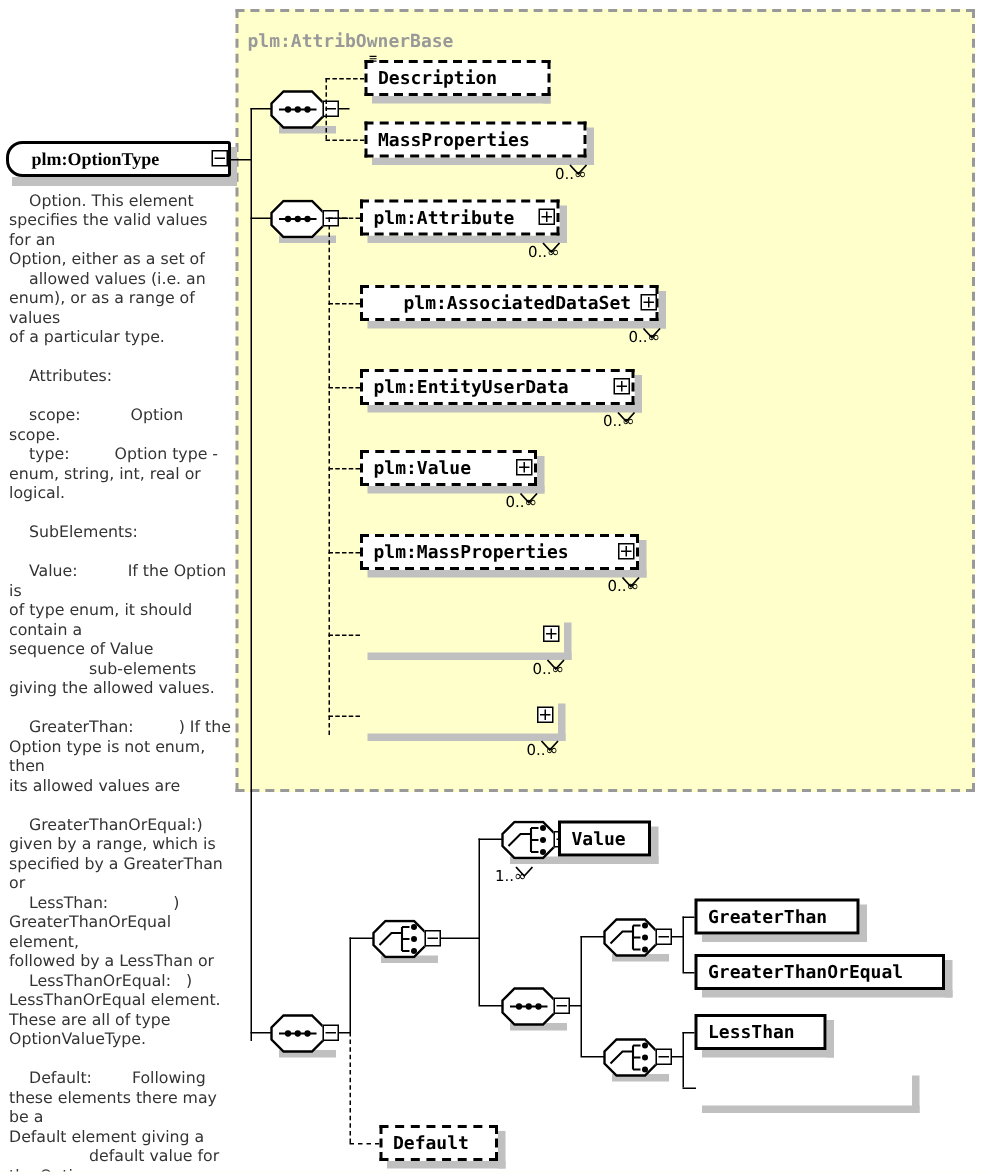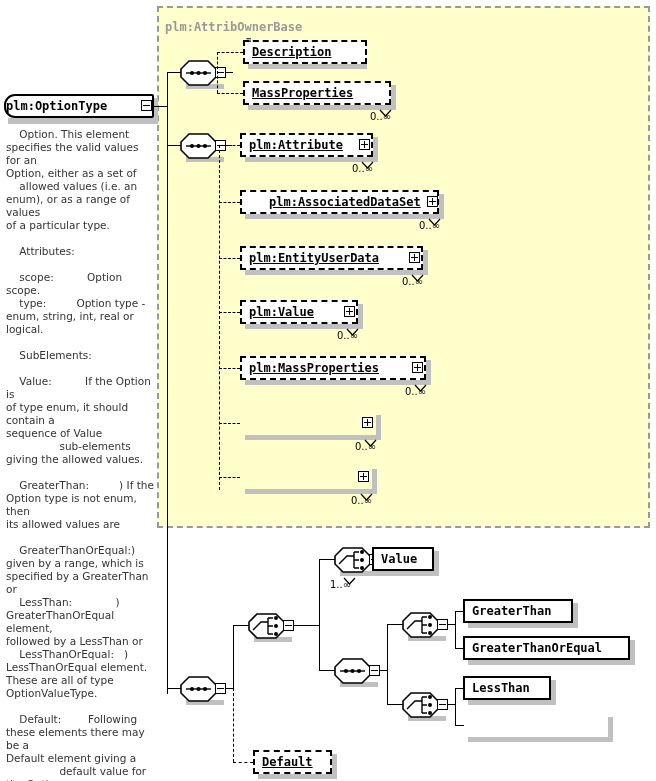--- a/index.html
+++ b/index.html
@@ -35,21 +35,21 @@
     font-weight:bold;
     font-size:12px;
     color:#000000;
     display:flex;
     align-items:center;
     white-space:nowrap;
     line-height:1;
   }
   .ebox .lbl{padding-left:7px;padding-right:4px;}
   .ebox.solid{border:2px solid #000000;}
-  .ebox.dashed{border:2px dashed #000000;text-decoration:underline;}
+  .ebox.dashed{border:2px dashed #000000;}
   .shadow{
     position:absolute;
     background:#c0c0c0;
     z-index:0;
   }
 
   
   .plusbox{
     position:absolute;
     width:11px;height:11px;
@@ -119,21 +119,21 @@
 <body>
 
 <div id="stage">
 
   <div class="group-panel" style="left:157px;top:6px;width:493px;height:522px;"></div>
   <div class="group-title" style="left:165px;top:20px;">plm:AttribOwnerBase</div>
 
   <div class="shadow" style="left:8px;top:118px;width:150px;height:6px;"></div>
   <div class="shadow" style="left:152px;top:98px;width:6px;height:26px;"></div>
   <div class="rootbox" style="left:4px;top:94px;width:150px;height:24px;">
-    <span class="lbl" style="padding-left:0;">plm:OptionType</span>
+    <span class="lbl" style="padding-left:15px;font-family:Liberation Serif, serif;">plm:OptionType</span>
   </div>
   <div class="plusbox" style="left:141px;top:100px;"></div>
 
   <div class="doc" style="left:6px;top:128px;">    Option. This element
 specifies the valid values for an
 Option, either as a set of
     allowed values (i.e. an
 enum), or as a range of values
 of a particular type.
 

